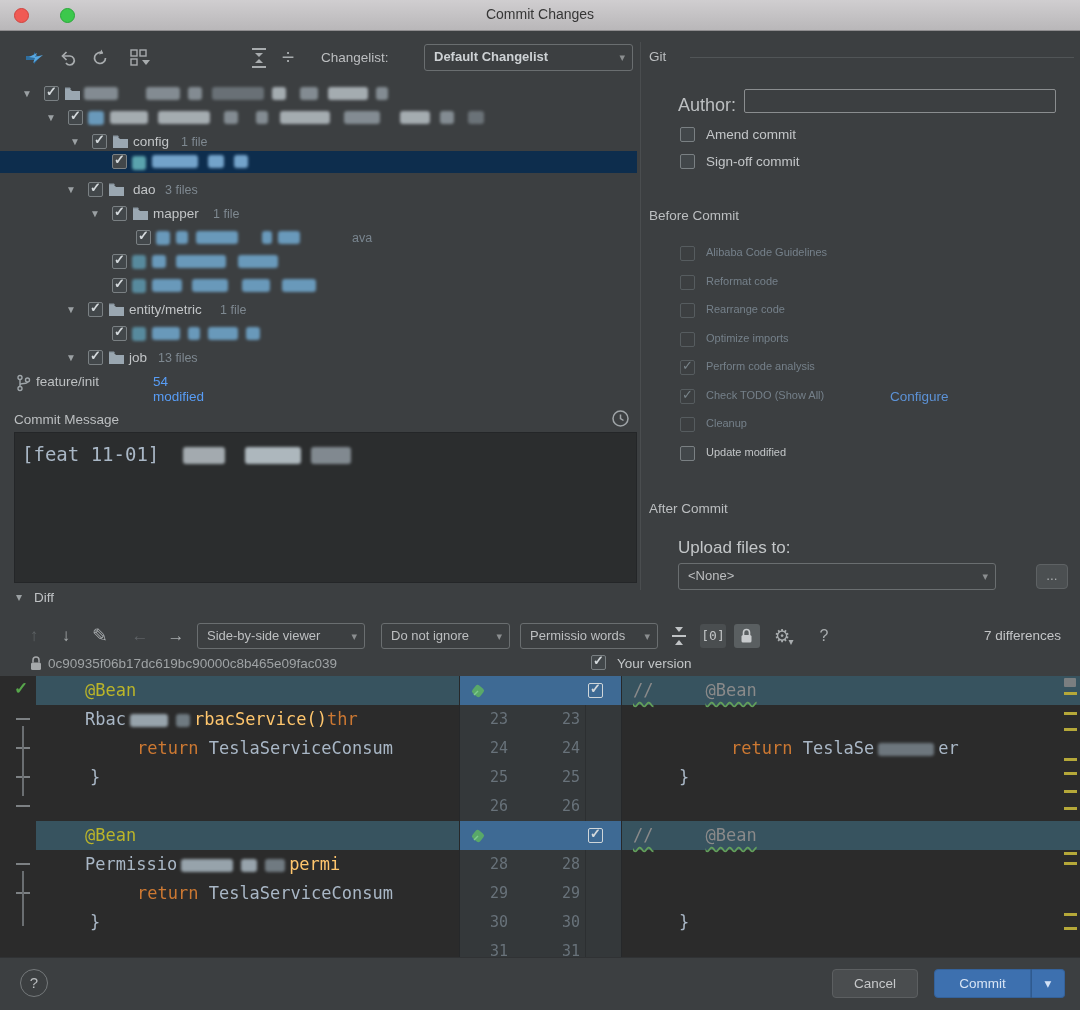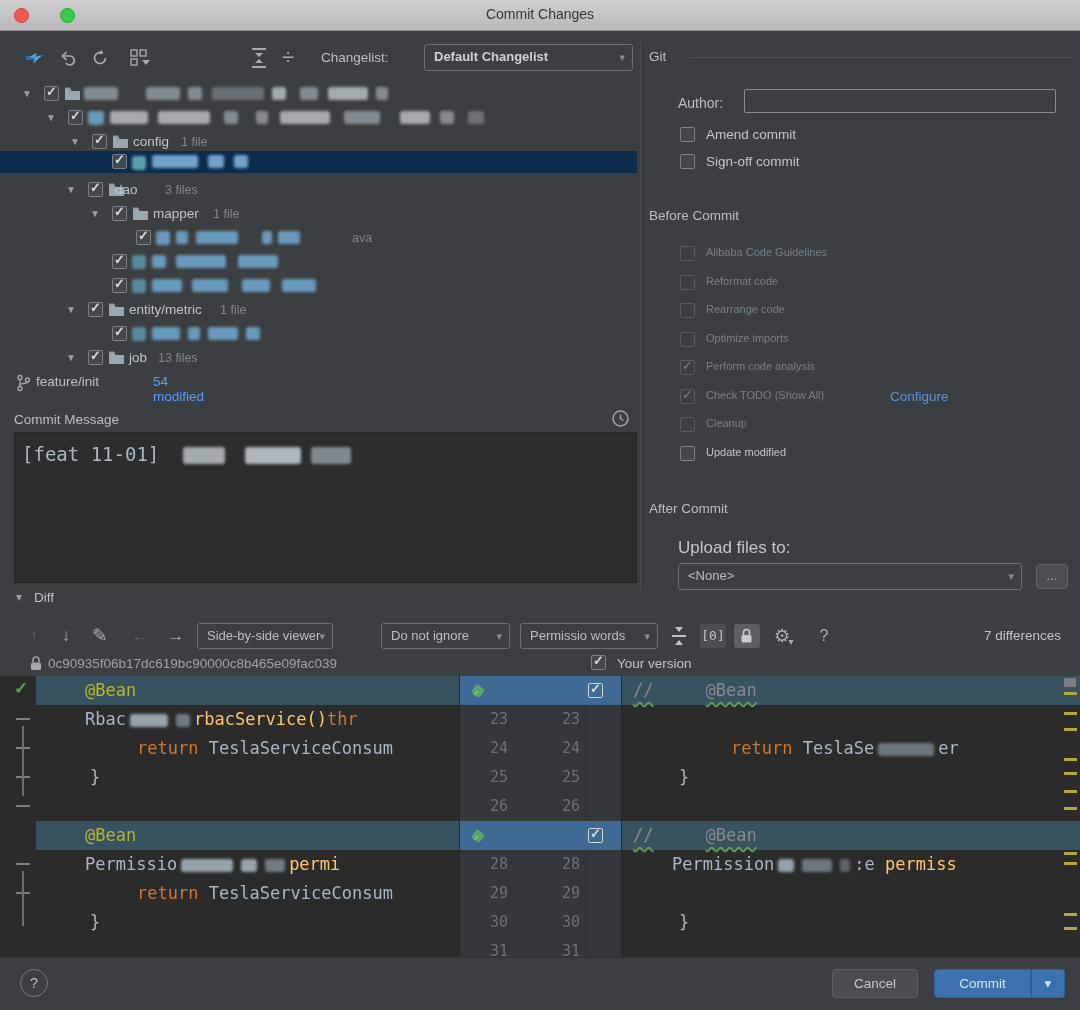--- a/index.html
+++ b/index.html
@@ -159,21 +159,21 @@
       <span class="blob" style="left:234px;width:14px;background:#7fb0d8;top:4px"></span>
     </div>
 
     <div class="trow" style="top:178px">
       <span class="arrow" style="left:66px">▼</span>
       <span class="cb checked" style="left:88px;top:4px"></span>
       <svg class="ficon" style="left:108px" width="17" height="15" viewBox="0 0 17 15">
         <path d="M1 3 h5 l2 2 h8 v9 H1 Z" fill="#9aa7b1"></path>
           <path d="M1 3 v-1.5 h5 l1 1.5 Z" fill="#8a97a1"></path>
       </svg>
-      <span class="tlabel" style="left:115px">dao</span>
+      <span class="tlabel" style="left:133px">dao</span>
       <span class="tmeta" style="left:165px">3 files</span>
     </div>
 
     <div class="trow" style="top:202px">
       <span class="arrow" style="left:90px">▼</span>
       <span class="cb checked" style="left:112px;top:4px"></span>
       <svg class="ficon" style="left:132px" width="17" height="15" viewBox="0 0 17 15">
         <path d="M1 3 h5 l2 2 h8 v9 H1 Z" fill="#9aa7b1"></path>
           <path d="M1 3 v-1.5 h5 l1 1.5 Z" fill="#8a97a1"></path>
       </svg>
@@ -261,21 +261,21 @@
     <span class="blob lt" style="left:168px;top:14px;width:42px;height:17px"></span>
     <span class="blob lt" style="left:230px;top:14px;width:56px;height:17px;background:#bcc7cd"></span>
     <span class="blob" style="left:296px;top:14px;width:40px;height:17px"></span>
   </div>
 
   <div style="position:absolute;left:640px;top:42px;width:1px;height:548px;background:#4a4d4f;"></div>
 
   <span class="rp-header" style="left:649px;top:49px;">Git</span>
   <div style="position:absolute;left:690px;top:57px;width:384px;height:1px;background:#515557;"></div>
 
-  <span style="position:absolute;left:678px;top:95px;font-size:14px;color:#bcbfc1;">Author:</span>
+  <span style="position:absolute;left:678px;top:95px;font-size:18px;color:#bcbfc1;">Author:</span>
   <input style="position: absolute; left: 744px; top: 89px; width: 312px; height: 24px; background: rgb(60, 63, 65); border: 1px solid rgb(138, 141, 143); border-radius: 2px; color: rgb(199, 202, 204); font-size: 13px; padding: 0px 6px; box-sizing: border-box; outline: none;" value="">
 
   <span class="cb" style="left:680px;top:127px;"></span>
   <span style="position:absolute;left:706px;top:127px;font-size:13.5px;color:#c3c6c8;">Amend commit</span>
   <span class="cb" style="left:680px;top:154px;"></span>
   <span style="position:absolute;left:706px;top:154px;font-size:13.5px;color:#c3c6c8;">Sign-off commit</span>
 
   <span class="rp-header" style="left:649px;top:208px;text-align:right;">Before Commit</span>
 
   <span class="cb dim" style="left:680px;top:246px;"></span>
@@ -291,37 +291,37 @@
   <span class="cb dim dimchecked" style="left:680px;top:389px;"></span>
   <span class="opt-label" style="top:389px;">Check TODO (Show All)</span>
   <span style="position:absolute;left:890px;top:389px;font-size:13.5px;color:#5c92d6;">Configure</span>
   <span class="cb dim" style="left:680px;top:417px;"></span>
   <span class="opt-label" style="top:417px;">Cleanup</span>
   <span class="cb" style="left:680px;top:446px;"></span>
   <span class="opt-label bright" style="top:446px;">Update modified</span>
 
   <span class="rp-header" style="left:649px;top:501px;">After Commit</span>
   <span style="position:absolute;left:678px;top:538px;font-size:17px;color:#c3c6c8;">Upload files to:</span>
-  <div class="dd" style="left:678px;top:563px;width:344px;height:27px;">
+  <div class="dd" style="left:678px;top:563px;width:318px;height:27px;">
     <span>&lt;None&gt;</span>
     <span class="dda">▾</span>
   </div>
   <div class="btn" style="left:1036px;top:564px;width:32px;height:25px;background:#4b4f51;border:1px solid #5e6264;color:#a9acae;line-height:22px;">...</div>
 
   <span class="arrow" style="left:16px;top:590px;font-size:12px;">▾</span>
   <span style="position:absolute;left:34px;top:590px;font-size:13.5px;color:#bfc2c4;">Diff</span>
 
   <div>
     <span class="tb-icon dim" style="left:22px;top:624px;">↑</span>
     <span class="tb-icon" style="left:54px;top:624px;">↓</span>
     <span class="tb-icon" style="left:88px;top:624px;font-size:19px;">✎</span>
     <span class="tb-icon dim" style="left:128px;top:624px;">←</span>
     <span class="tb-icon" style="left:164px;top:624px;">→</span>
 
-    <div class="dd" style="left:197px;top:623px;width:136px;height:26px;">
+    <div class="dd" style="left:197px;top:623px;width:168px;height:26px;">
       <span>Side-by-side viewer</span>
       <span class="dda">▾</span>
     </div>
     <div class="dd" style="left:381px;top:623px;width:129px;height:26px;">
       <span>Do not ignore</span>
       <span class="dda">▾</span>
     </div>
     <div class="dd" style="left:520px;top:623px;width:138px;height:26px;">
       <span>Permissio words</span>
       <span class="dda">▾</span>
@@ -415,21 +415,20 @@
 
   <div class="pane" style="left:622px;width:458px;">
     <div class="hrow" style="left:0;right:0;top:0;"></div>
     <div class="hrow" style="left:0;right:0;top:145px;"></div>
 
     <div class="cl" style="left:11px;top:0"><span class="cmt wavy"><span>//</span><span style="display:inline-block;width:52px"></span><span>@Bean</span></span></div>
     <div class="cl" style="left:109px;top:58px"><span class="kw">return</span><span class="pl"> </span><span class="pl">TeslaSe</span><span class="cblob" style="width:56px;background:#6d767d"></span><span class="pl">er</span></div>
     <div class="cl" style="left:57px;top:87px"><span class="pl">}</span></div>
 
     <div class="cl" style="left:11px;top:145px"><span class="cmt wavy"><span>//</span><span style="display:inline-block;width:52px"></span><span>@Bean</span></span></div>
-    <div class="cl" style="left:50px;top:174px"><span class="pl">Permission</span><span class="cblob" style="width:16px"></span><span class="cblob" style="width:30px;background:#6d767d"></span><span class="cblob" style="width:10px;background:#5d656b"></span><span class="pl">:e </span><span class="mth">permiss</span></div>
     <div class="cl" style="left:57px;top:232px"><span class="pl">}</span></div>
   </div>
 
   <div style="position:absolute;left:1062px;top:676px;width:18px;height:281px;">
     <div style="position:absolute;left:2px;top:2px;width:12px;height:9px;background:#7a7e80;border-radius:1px;"></div>
     <div class="stripe-mark" style="top:16px;left:2px"></div>
     <div class="stripe-mark" style="top:36px;left:2px"></div>
     <div class="stripe-mark" style="top:52px;left:2px"></div>
     <div class="stripe-mark" style="top:82px;left:2px"></div>
     <div class="stripe-mark" style="top:96px;left:2px"></div>

